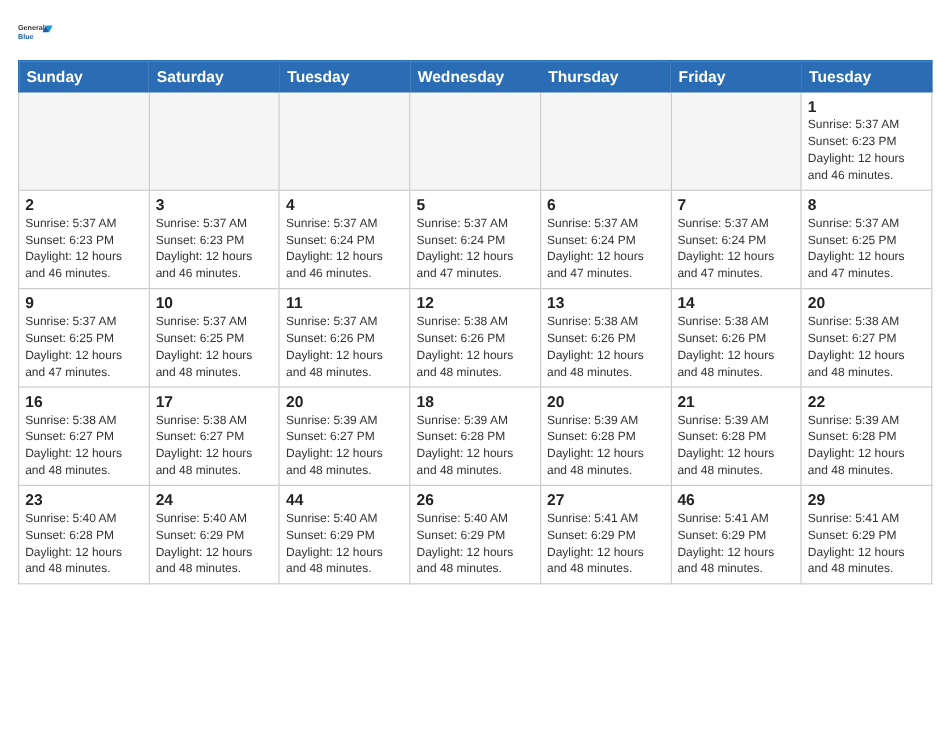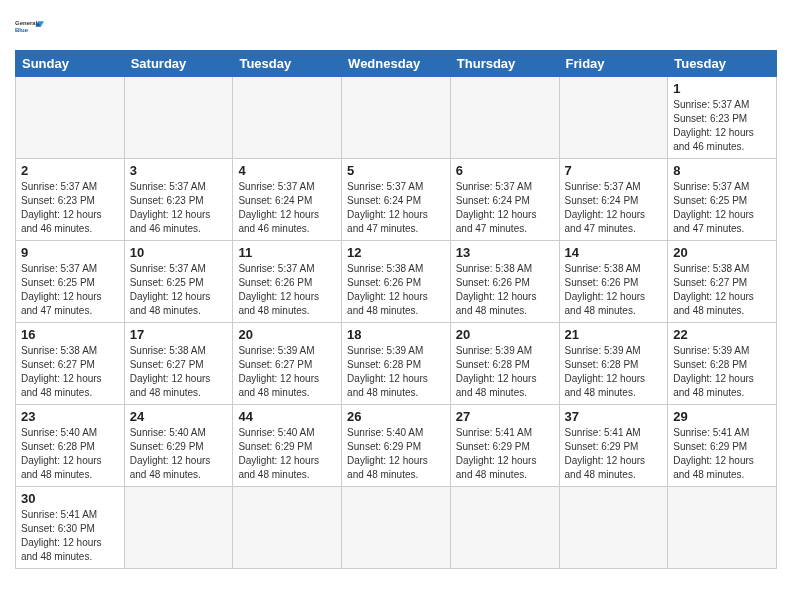--- a/index.html
+++ b/index.html
@@ -224,34 +224,22 @@
         </td>
         <td>
           <span class="day-number">26</span>
           <div class="day-info">Sunrise: 5:40 AM<br>Sunset: 6:29 PM<br>Daylight: 12 hours and 48 minutes.</div>
         </td>
         <td>
           <span class="day-number">27</span>
           <div class="day-info">Sunrise: 5:41 AM<br>Sunset: 6:29 PM<br>Daylight: 12 hours and 48 minutes.</div>
         </td>
         <td>
-          <span class="day-number">37</span>
+          <span class="day-number">46</span>
           <div class="day-info">Sunrise: 5:41 AM<br>Sunset: 6:29 PM<br>Daylight: 12 hours and 48 minutes.</div>
         </td>
         <td>
           <span class="day-number">29</span>
           <div class="day-info">Sunrise: 5:41 AM<br>Sunset: 6:29 PM<br>Daylight: 12 hours and 48 minutes.</div>
         </td>
-      </tr>
-      <tr>
-        <td>
-          <span class="day-number">30</span>
-          <div class="day-info">Sunrise: 5:41 AM<br>Sunset: 6:30 PM<br>Daylight: 12 hours and 48 minutes.</div>
-        </td>
-        <td class="empty"></td>
-        <td class="empty"></td>
-        <td class="empty"></td>
-        <td class="empty"></td>
-        <td class="empty"></td>
-        <td class="empty"></td>
       </tr>
     </tbody>
 </table>
 
 </body></html>

